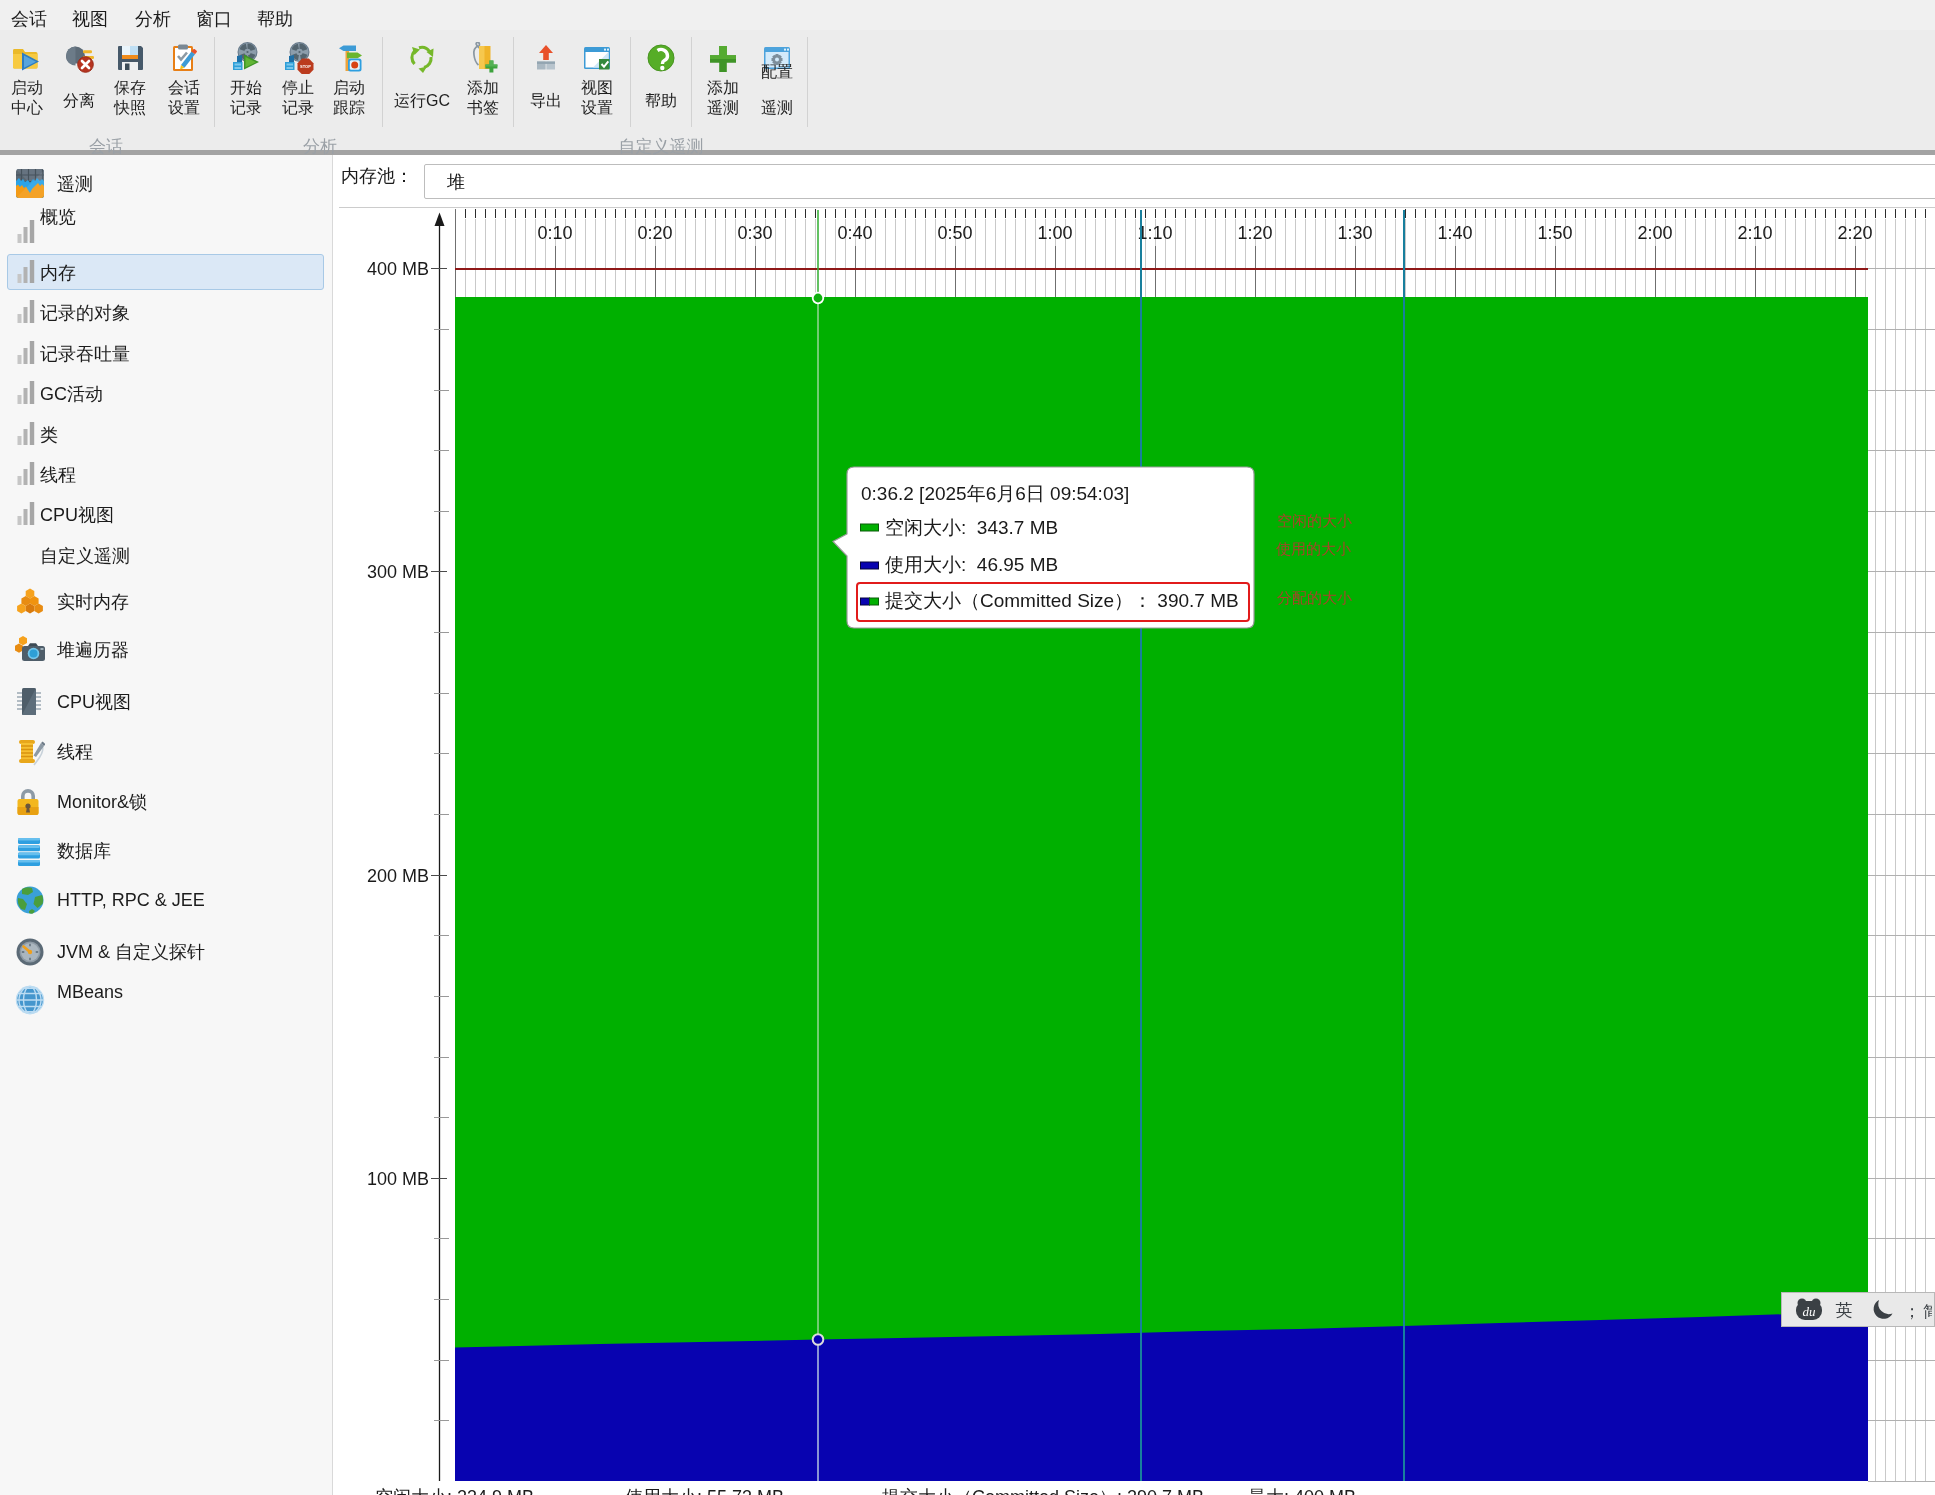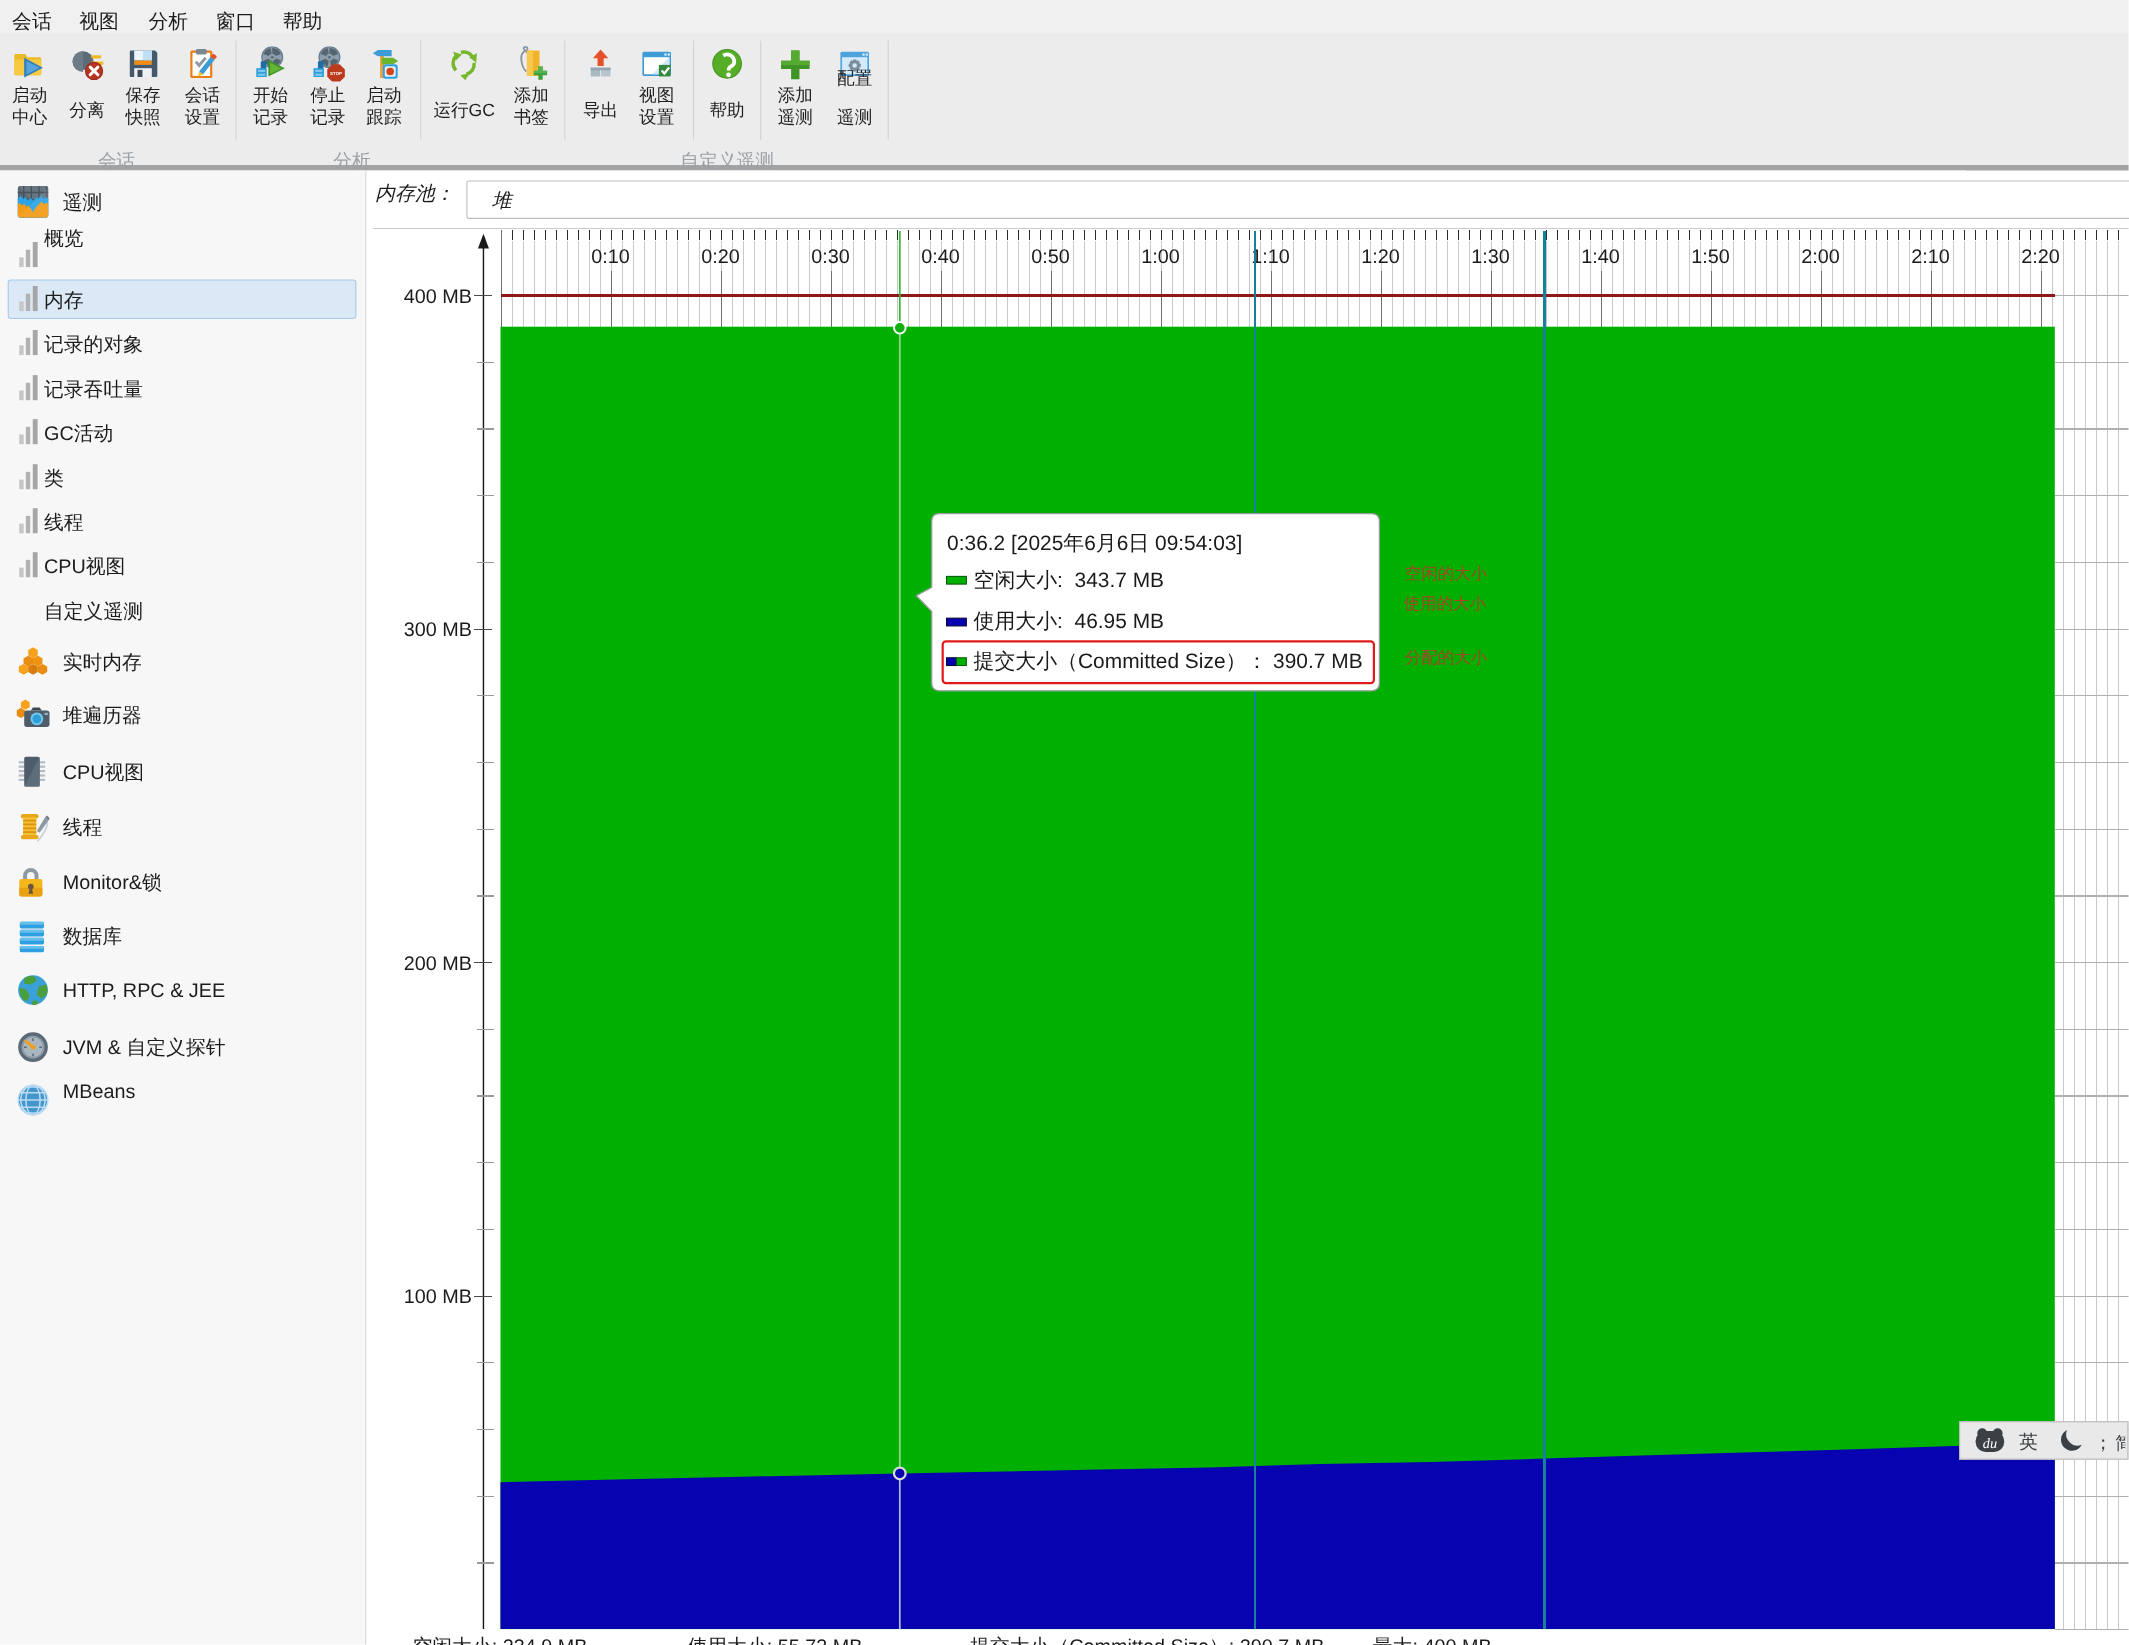--- a/index.html
+++ b/index.html
@@ -7,21 +7,21 @@
 .menuitem { position:absolute; top:10px; font-size:18px; line-height:18px; color:#1c1c1c; }
 .toolbar { position:absolute; left:0; top:30px; width:1935px; height:125px; background:#ececec; border-bottom:5px solid #a3a3a3; }
 .tbbtn { position:absolute; top:0; height:110px; }
 .tbicon { position:absolute; top:12px; }
 .tblbl { position:absolute; left:0; width:100%; text-align:center; font-size:16px; color:#1f1f1f; line-height:20px; }
 .tbsep { position:absolute; top:7px; width:1px; height:90px; background:#d2d2d2; }
 .tbgrp { position:absolute; top:105px; text-align:center; font-size:17px; color:#9aa0a6; }
 .sidebar { position:absolute; left:0; top:155px; width:333px; height:1340px; background:#f7f7f7; border-right:1px solid #d9d9d9; }
 .sbtxt { position:absolute; font-size:18px; line-height:21px; color:#1c1c1c; white-space:nowrap; }
 .sbsel { position:absolute; left:7px; top:98.5px; width:317px; height:36px; background:#dbe8f6; border:1px solid #a8c9e6; border-radius:3px; }
-.pool { position:absolute; left:334px; top:155px; width:1454px; height:44px; background:#ffffff;font-style:italic; }
+.pool { position:absolute; left:334px; top:155px; width:1454px; height:44px; background:#ffffff; }
 .pool-label { position:absolute; left:7px; top:10px; font-size:18px; line-height:23px; color:#1c1c1c; }
 .combo { position:absolute; left:90px; top:9px; width:1521px; height:35px; background:#ffffff; border:1px solid #bdbdbd; border-radius:2px; }
 .combo-text { position:absolute; left:22px; top:6px; font-size:18px; line-height:22px; color:#1c1c1c; }
 .tl { font-family:"Liberation Sans", sans-serif; font-size:18px; fill:#1a1a1a; }
 .ann { font-family:"Liberation Sans", sans-serif; font-size:15px; fill:#a8432a; }
 .tt { font-family:"Liberation Sans", sans-serif; font-size:19px; fill:#1a1a1a; }
 .statusline { position:absolute; left:334px; top:1482px; width:1601px; height:13px; background:#ffffff; }
 .stxt { position:absolute; top:3px; font-size:18px; color:#1c1c1c; white-space:nowrap; }
 .ime { position:absolute; left:1781px; top:1292px; width:154px; height:35px; background:#e9e9e9; border:1px solid #b8b8b8; overflow:hidden; }
 </style></head>

